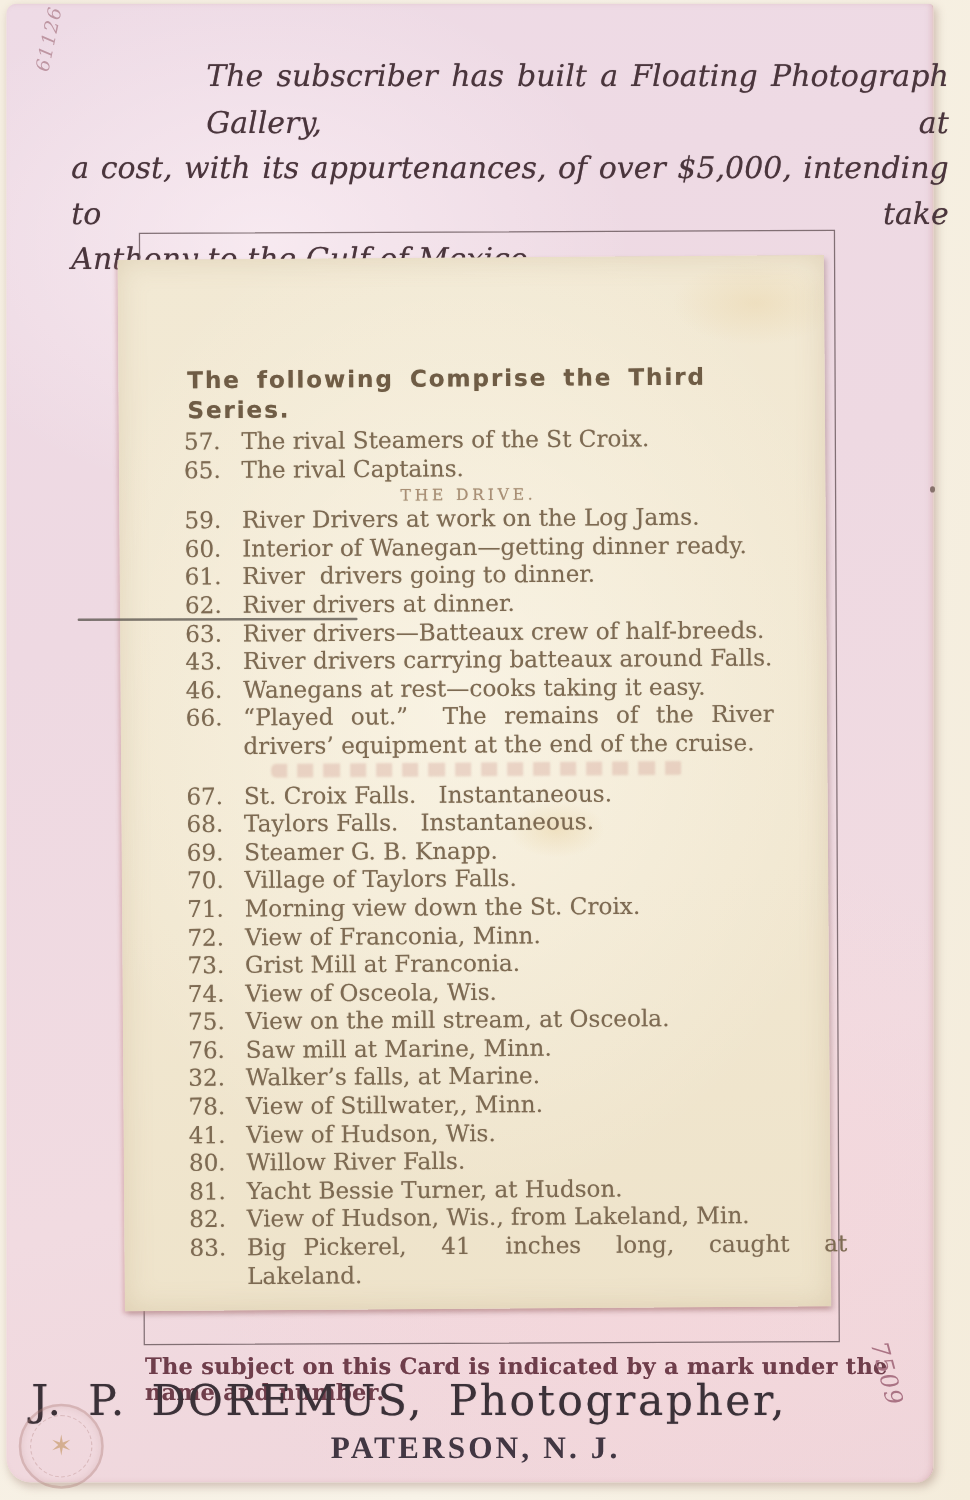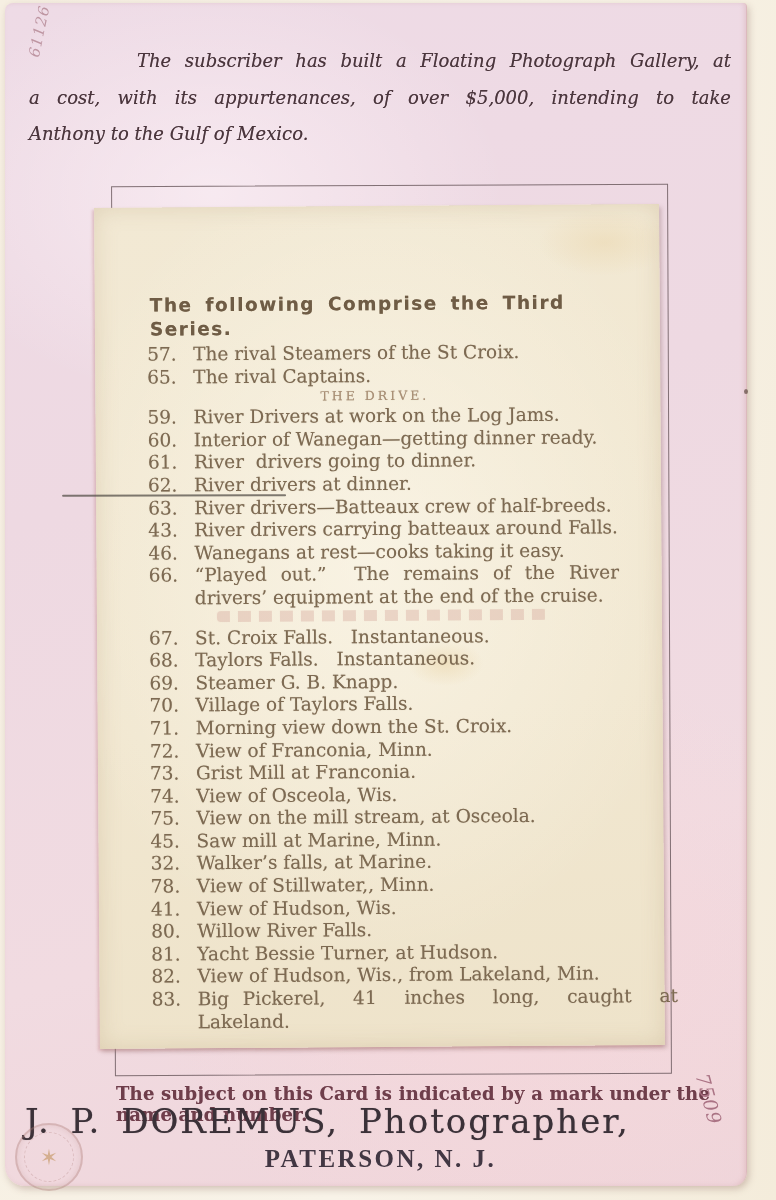--- a/index.html
+++ b/index.html
@@ -26,22 +26,22 @@
   }
   .speck{position:absolute;left:739px;top:386px;width:4px;height:5px;border-radius:50%;
     background:#5e4a42;opacity:.7;}
   
   .hw{position:absolute;font-family:"DejaVu Serif",serif;font-style:italic;}
   .hw-top{left:20px;top:52px;font-size:15px;color:#b98f9b;transform:rotate(-78deg);
     transform-origin:left top;letter-spacing:1px;opacity:.9;}
   .hw-bottom{left:708px;top:1068px;font-size:19px;color:#aa7384;transform:rotate(75deg);
     transform-origin:left top;letter-spacing:1px;}
   
-  .intro{position:absolute;left:24px;top:40px;width:702px;
-    font-style:italic;font-size:18px;line-height:36.5px;color:var(--intro-ink);
+  .intro{position:absolute;left:52px;top:40px;width:702px;
+    font-style:italic;font-size:24px;line-height:36.5px;color:var(--intro-ink);
     text-shadow:0 0 .6px rgba(74,53,60,.6);}
   .intro .ln{text-align:justify;text-align-last:justify;}
   .intro .ln.first{padding-left:108px;}
   .intro .ln.last{text-align:left;text-align-last:left;}
   
   .frame{position:absolute;left:108px;top:182px;width:557px;height:890px;
     border:1.5px solid #6d5c60;transform:rotate(-0.25deg);opacity:.85;}
   
   .paper{
     position:absolute;left:92px;top:203px;width:565px;height:841px;
@@ -234,21 +234,21 @@
             <div class="l1">View of Osceola, Wis.</div>
           </div>
         </div>
         <div class="row">
           <div class="num">75.</div>
           <div class="txt">
             <div class="l1">View on the mill stream, at Osceola.</div>
           </div>
         </div>
         <div class="row">
-          <div class="num">45.</div>
+          <div class="num">76.</div>
           <div class="txt">
             <div class="l1">Saw mill at Marine, Minn.</div>
           </div>
         </div>
         <div class="row">
           <div class="num">32.</div>
           <div class="txt">
             <div class="l1">Walker’s falls, at Marine.</div>
           </div>
         </div>

